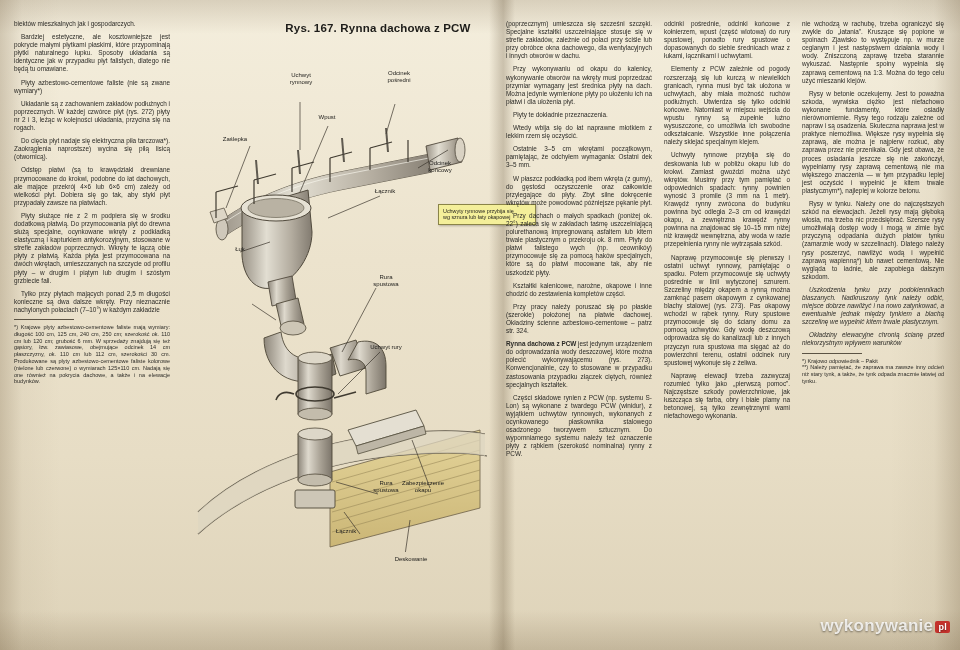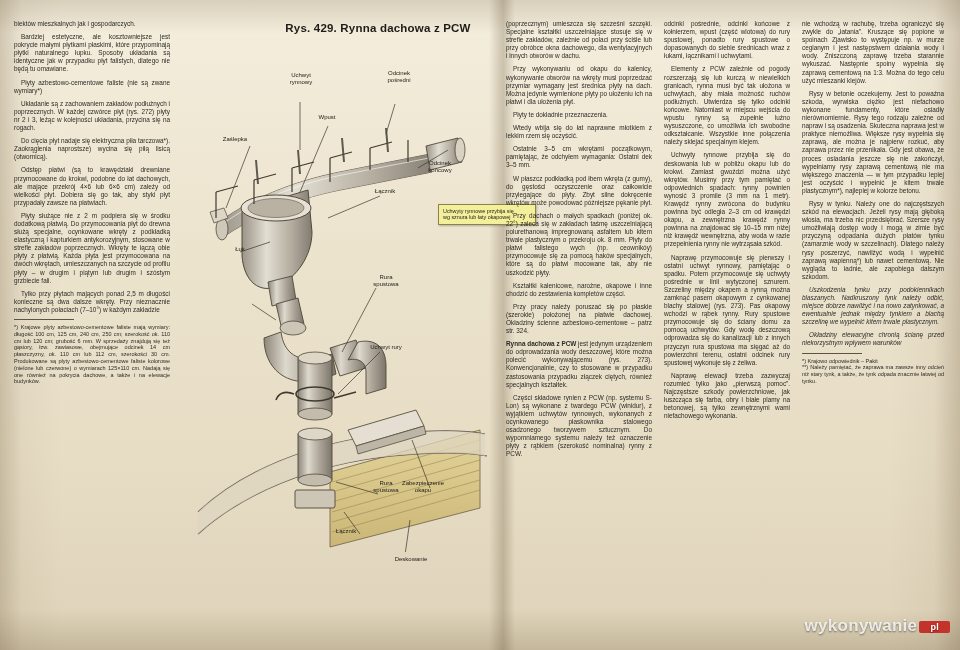--- a/index.html
+++ b/index.html
@@ -69,21 +69,21 @@
     box-shadow:1px 1px 2px rgba(0,0,0,.25);
   }
   .watermark{
     position:absolute;right:10px;bottom:14px;
     font-size:17px;color:rgba(255,255,255,.82);
     text-shadow:0 1px 2px rgba(0,0,0,.45);
     font-weight:bold;letter-spacing:.3px;
   }
   .watermark .dot{
     display:inline-block;background:#c4322c;color:#fff;border-radius:2px;
-    font-size:9px;padding:1px 11px;vertical-align:middle;margin-left:2px;
+    font-size:9px;padding:1px 3px;vertical-align:middle;margin-left:2px;
   }
 </style>
 </head>
 <body>
 
 <div id="page">
   <div class="paper"></div>
   <div class="gutter"></div>
 
   <div class="col" id="c1" style="left:14px;top:20px;width:156px;">
@@ -92,21 +92,21 @@
     <p class="ind">Płyty azbestowo-cementowe faliste (nie są zwane wymiary*)</p>
     <p class="ind">Układanie są z zachowaniem zakładów podłużnych i poprzecznych. W każdej czwórce płyt (rys. 272) płyty nr 2 i 3, leżąc w kolejności układania, przycina się na rogach.</p>
     <p class="ind">Do cięcia płyt nadaje się elektryczna piła tarczowa*). Zaokrąglenia naprostsze) wycina się piłą lisicą (otwornicą).</p>
     <p class="ind">Odstęp płatwi (są to krawędziaki drewniane przymocowane do krokwi, podobne do łat dachowych, ale mające przekrój 4×6 lub 6×6 cm) zależy od wielkości płyt. Dobiera się go tak, aby styki płyt przypadały zawsze na płatwiach.</p>
     <p class="ind">Płyty służące nie z 2 m podpiera się w środku dodatkową płatwią. Do przymocowania płyt do drewna służą specjalne, ocynkowane wkręty z podkładką elastyczną i kapturkiem antykorozyjnym, stosowane w strefie zakładów poprzecznych. Wkręty te łączą obie płyty z płatwią. Każda płyta jest przymocowana na dwóch wkrętach, umieszczanych na szczycie od profilu płyty – w drugim i piątym lub drugim i szóstym grzbiecie fali.</p>
     <p class="ind">Tylko przy płytach mających ponad 2,5 m długości konieczne są dwa dalsze wkręty. Przy nieznacznie nachylonych połaciach (7–10°) w każdym zakładzie</p>
     <div class="rule"></div>
     <p class="tiny">*) Krajowe płyty azbestowo-cementowe faliste mają wymiary: długość 100 cm, 125 cm, 240 cm, 250 cm; szerokość ok. 110 cm lub 120 cm; grubość 6 mm. W sprzedaży znajdują się też gąsiory, łzw. zawiasowe, obejmujące odcinek 14 cm płaszczyzny, ok. 110 cm lub 112 cm, szerokości 30 cm. Produkowane są płyty azbestowo-cementowe faliste kolorowe (nielone lub czerwone) o wymiarach 125×110 cm. Nadają się one również na pokrycia dachowe, a także i na elewacje budynków.</p>
   </div>
 
-  <div class="hdr figtitle">Rys. 429. Rynna dachowa z PCW</div>
+  <div class="hdr figtitle">Rys. 167. Rynna dachowa z PCW</div>
 
   <div id="figure">
     <svg width="312" height="510" viewBox="0 0 312 510">
       <defs>
         <linearGradient id="metal" x1="0" y1="0" x2="1" y2="0">
           <stop offset="0%" stop-color="#9a9387"></stop>
           <stop offset="35%" stop-color="#e2ded2"></stop>
           <stop offset="70%" stop-color="#b4ada0"></stop>
           <stop offset="100%" stop-color="#827b70"></stop>
         </linearGradient>

